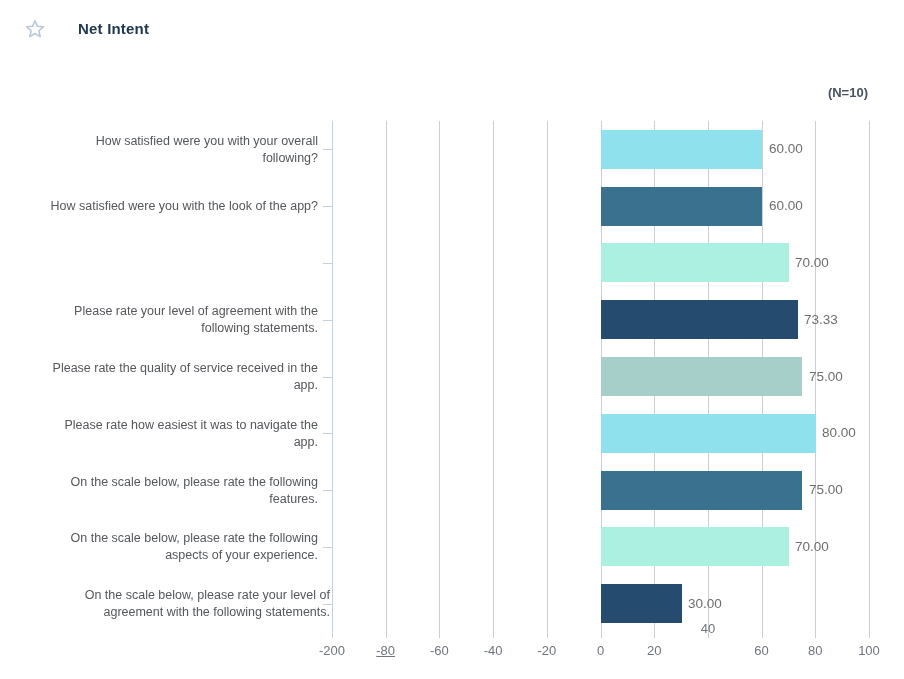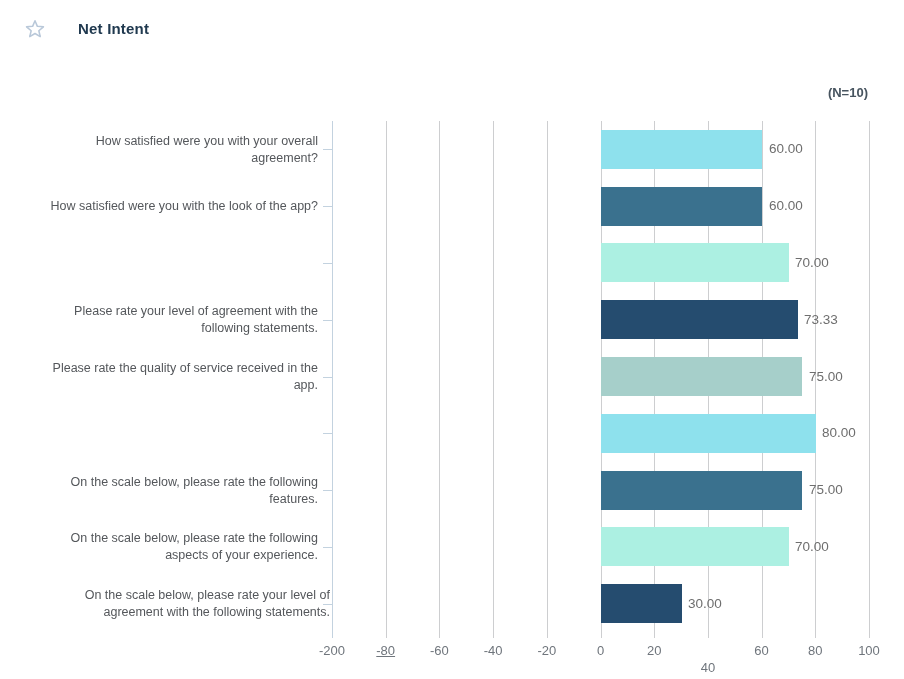--- a/index.html
+++ b/index.html
@@ -74,33 +74,33 @@
     <div class="tickmark-x" style="left: 546.8px; top: 632px; background: rgb(205, 206, 208);"></div>
     <div class="xtick-label" style="left: 516.8px; top: 643px;">-20</div>
     <div class="gridline" style="left: 600.5px; top: 121px; height: 511px; background: rgb(205, 206, 208);"></div>
     <div class="tickmark-x" style="left: 600.5px; top: 632px; background: rgb(205, 206, 208);"></div>
     <div class="xtick-label" style="left: 570.5px; top: 643px;">0</div>
     <div class="gridline" style="left: 654.2px; top: 121px; height: 511px; background: rgb(205, 206, 208);"></div>
     <div class="tickmark-x" style="left: 654.2px; top: 632px; background: rgb(205, 206, 208);"></div>
     <div class="xtick-label" style="left: 624.2px; top: 643px;">20</div>
     <div class="gridline" style="left: 707.9px; top: 121px; height: 511px; background: rgb(205, 206, 208);"></div>
     <div class="tickmark-x" style="left: 707.9px; top: 632px; background: rgb(205, 206, 208);"></div>
-    <div class="xtick-label" style="left: 677.9px; top: 621px; margin-top: 39px;">40</div>
+    <div class="xtick-label" style="left: 677.9px; top: 621px;">40</div>
     <div class="gridline" style="left: 761.6px; top: 121px; height: 511px; background: rgb(205, 206, 208);"></div>
     <div class="tickmark-x" style="left: 761.6px; top: 632px; background: rgb(205, 206, 208);"></div>
     <div class="xtick-label" style="left: 731.6px; top: 643px;">60</div>
     <div class="gridline" style="left: 815.3px; top: 121px; height: 511px; background: rgb(205, 206, 208);"></div>
     <div class="tickmark-x" style="left: 815.3px; top: 632px; background: rgb(205, 206, 208);"></div>
     <div class="xtick-label" style="left: 785.3px; top: 643px;">80</div>
     <div class="gridline" style="left: 869px; top: 121px; height: 511px; background: rgb(205, 206, 208);"></div>
     <div class="tickmark-x" style="left: 869px; top: 632px; background: rgb(205, 206, 208);"></div>
     <div class="xtick-label" style="left: 839px; top: 643px;">100</div>
     <div class="tickmark-y" style="left: 323px; top: 149px; width: 9px; background: rgb(195, 210, 223);"></div>
     <div class="cat-label" style="left: 46px; width: 272px; top: 121px; height: 57px;">
-      <span>How satisfied were you with your overall agreement?</span>
+      <span>How satisfied were you with your overall following?</span>
     </div>
     <div class="bar" style="left: 600.5px; top: 130px; width: 161px; height: 39px; background: rgb(142, 225, 237);"></div>
     <div class="value-label" style="left: 769px; top: 140px;">60.00</div>
     <div class="tickmark-y" style="left: 323px; top: 206px; width: 9px; background: rgb(195, 210, 223);"></div>
     <div class="cat-label" style="left: 46px; width: 272px; top: 178px; height: 57px;">
       <span>How satisfied were you with the look of the app?</span>
     </div>
     <div class="bar" style="left: 600.5px; top: 187px; width: 161px; height: 39px; background: rgb(58, 113, 142);"></div>
     <div class="value-label" style="left: 769px; top: 197px;">60.00</div>
     <div class="tickmark-y" style="left: 323px; top: 263px; width: 9px; background: rgb(195, 210, 223);"></div>
@@ -112,20 +112,23 @@
     </div>
     <div class="bar" style="left: 600.5px; top: 300px; width: 197px; height: 39px; background: rgb(37, 76, 111);"></div>
     <div class="value-label" style="left: 804px; top: 311px;">73.33</div>
     <div class="tickmark-y" style="left: 323px; top: 377px; width: 9px; background: rgb(195, 210, 223);"></div>
     <div class="cat-label" style="left: 46px; width: 272px; top: 348px; height: 57px;">
       <span>Please rate the quality of service received in the app.</span>
     </div>
     <div class="bar" style="left: 600.5px; top: 357px; width: 201px; height: 39px; background: rgb(166, 207, 202);"></div>
     <div class="value-label" style="left: 809px; top: 368px;">75.00</div>
     <div class="tickmark-y" style="left: 323px; top: 433px; width: 9px; background: rgb(195, 210, 223);"></div>
+    <div class="cat-label" style="left: 46px; width: 272px; top: 405px; height: 57px;">
+      <span>Please rate how easiest it was to navigate the app.</span>
+    </div>
     <div class="bar" style="left: 600.5px; top: 414px; width: 215px; height: 39px; background: rgb(142, 225, 237);"></div>
     <div class="value-label" style="left: 822px; top: 424px;">80.00</div>
     <div class="tickmark-y" style="left: 323px; top: 490px; width: 9px; background: rgb(195, 210, 223);"></div>
     <div class="cat-label" style="left: 46px; width: 272px; top: 462px; height: 57px;">
       <span>On the scale below, please rate the following features.</span>
     </div>
     <div class="bar" style="left: 600.5px; top: 471px; width: 201px; height: 39px; background: rgb(58, 113, 142);"></div>
     <div class="value-label" style="left: 809px; top: 481px;">75.00</div>
     <div class="tickmark-y" style="left: 323px; top: 547px; width: 9px; background: rgb(195, 210, 223);"></div>
     <div class="cat-label" style="left: 46px; width: 272px; top: 518px; height: 57px;">

